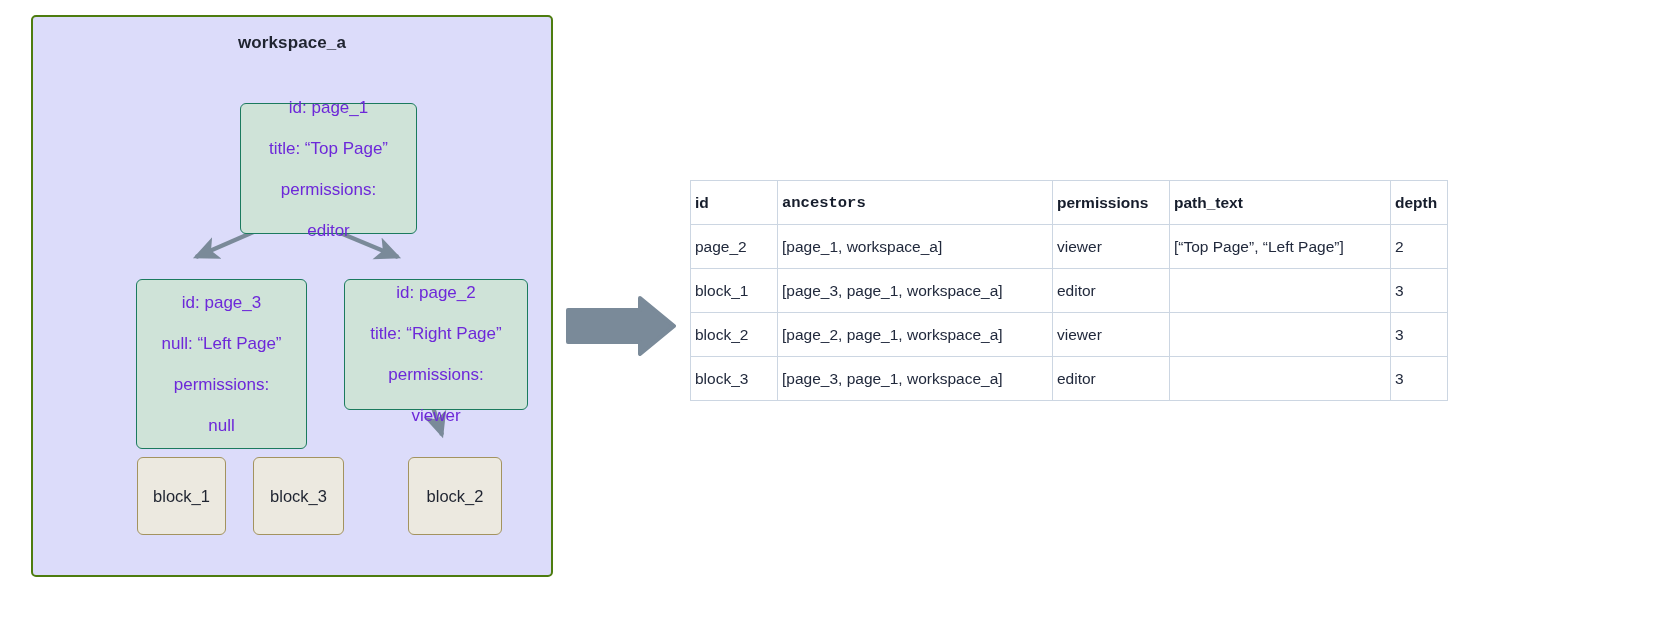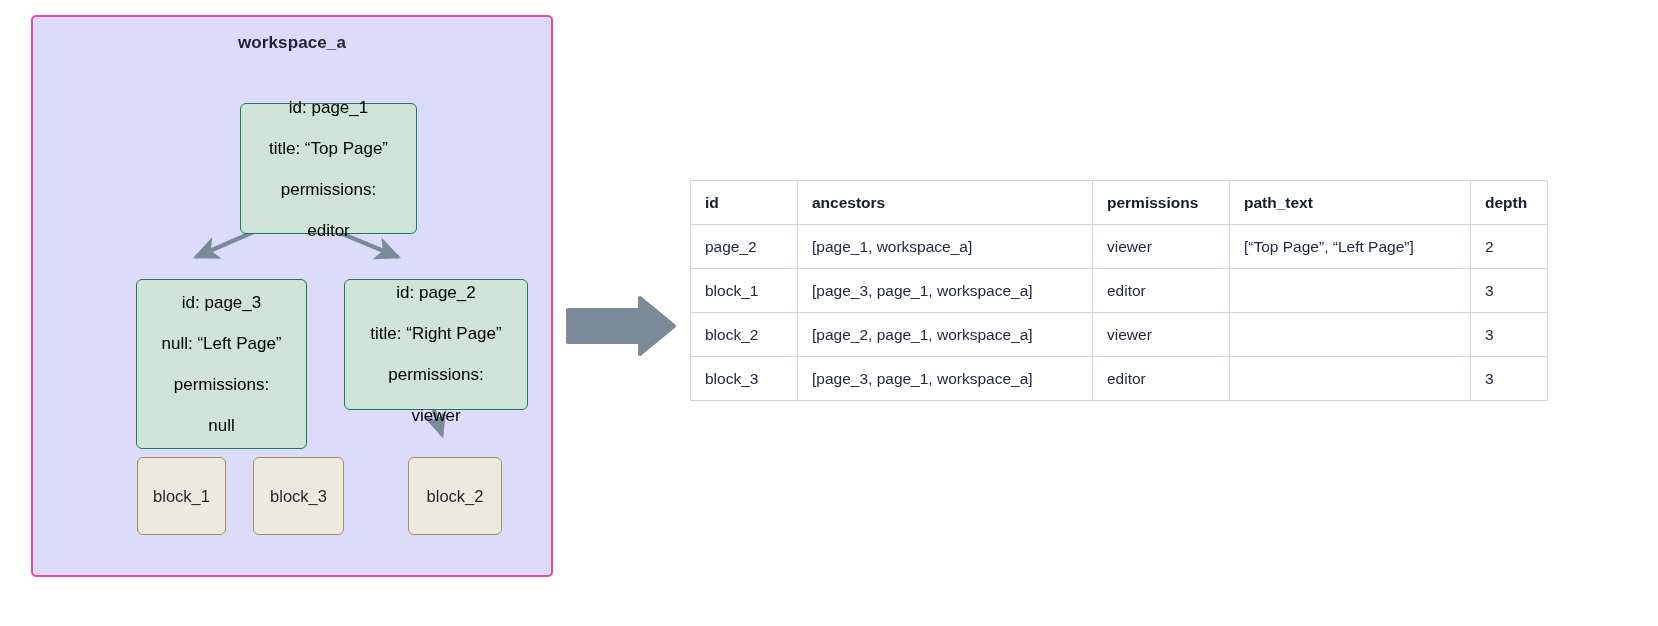--- a/index.html
+++ b/index.html
@@ -17,21 +17,21 @@
   }
 
   
   #workspace-container {
     position: absolute;
     left: 31px;
     top: 15px;
     width: 522px;
     height: 562px;
     background: #dcdcfa;
-    border: 2px solid #ec4899;
+    border: 2px solid #4d7c0f;
     border-radius: 5px;
     box-sizing: border-box;
     padding-left: 41px;
   }
   #workspace-title {
     position: absolute;
     left: 0;
     top: 16px;
     width: 100%;
     text-align: center;
@@ -48,21 +48,21 @@
     display: flex;
     flex-direction: column;
     align-items: center;
     justify-content: center;
     border-radius: 6px;
     z-index: 3;
   }
   .node-page {
     background: #cfe3d8;
     border: 1.6px solid #1b7a5e;
-    color: #000000;
+    color: #6d28d9;
     gap: 16px;
   }
   .node-block {
     background: #ece9e0;
     border: 1.6px solid #a3935f;
     color: #1f2430;
   }
   .node-line {
     font-size: 17px;
     line-height: 25px;
@@ -106,32 +106,32 @@
   table.result-table {
     border-collapse: collapse;
     background: #ffffff;
     font-size: 15.5px;
   }
   table.result-table th,
   table.result-table td {
     border: 1px solid #ccd6e2;
     text-align: left;
     vertical-align: middle;
-    padding: 0 14px;
+    padding: 0 4px;
     height: 43px;
     white-space: nowrap;
     color: #21293c;
   }
   table.result-table th {
     font-weight: bold;
     font-size: 15.5px;
     color: #161d2c;
   }
   .col-id       { width: 78px; }
-  .col-ancestors{ width: 266px; }
+  .col-ancestors{ width: 266px; font-family: Liberation Mono, monospace; }
   .col-perm     { width: 108px; }
   .col-path     { width: 212px; }
   .col-depth    { width: 48px; }
 </style>
 </head>
 <body>
 
 <div id="workspace-container">
 
   <div id="workspace-title">workspace_a</div>

